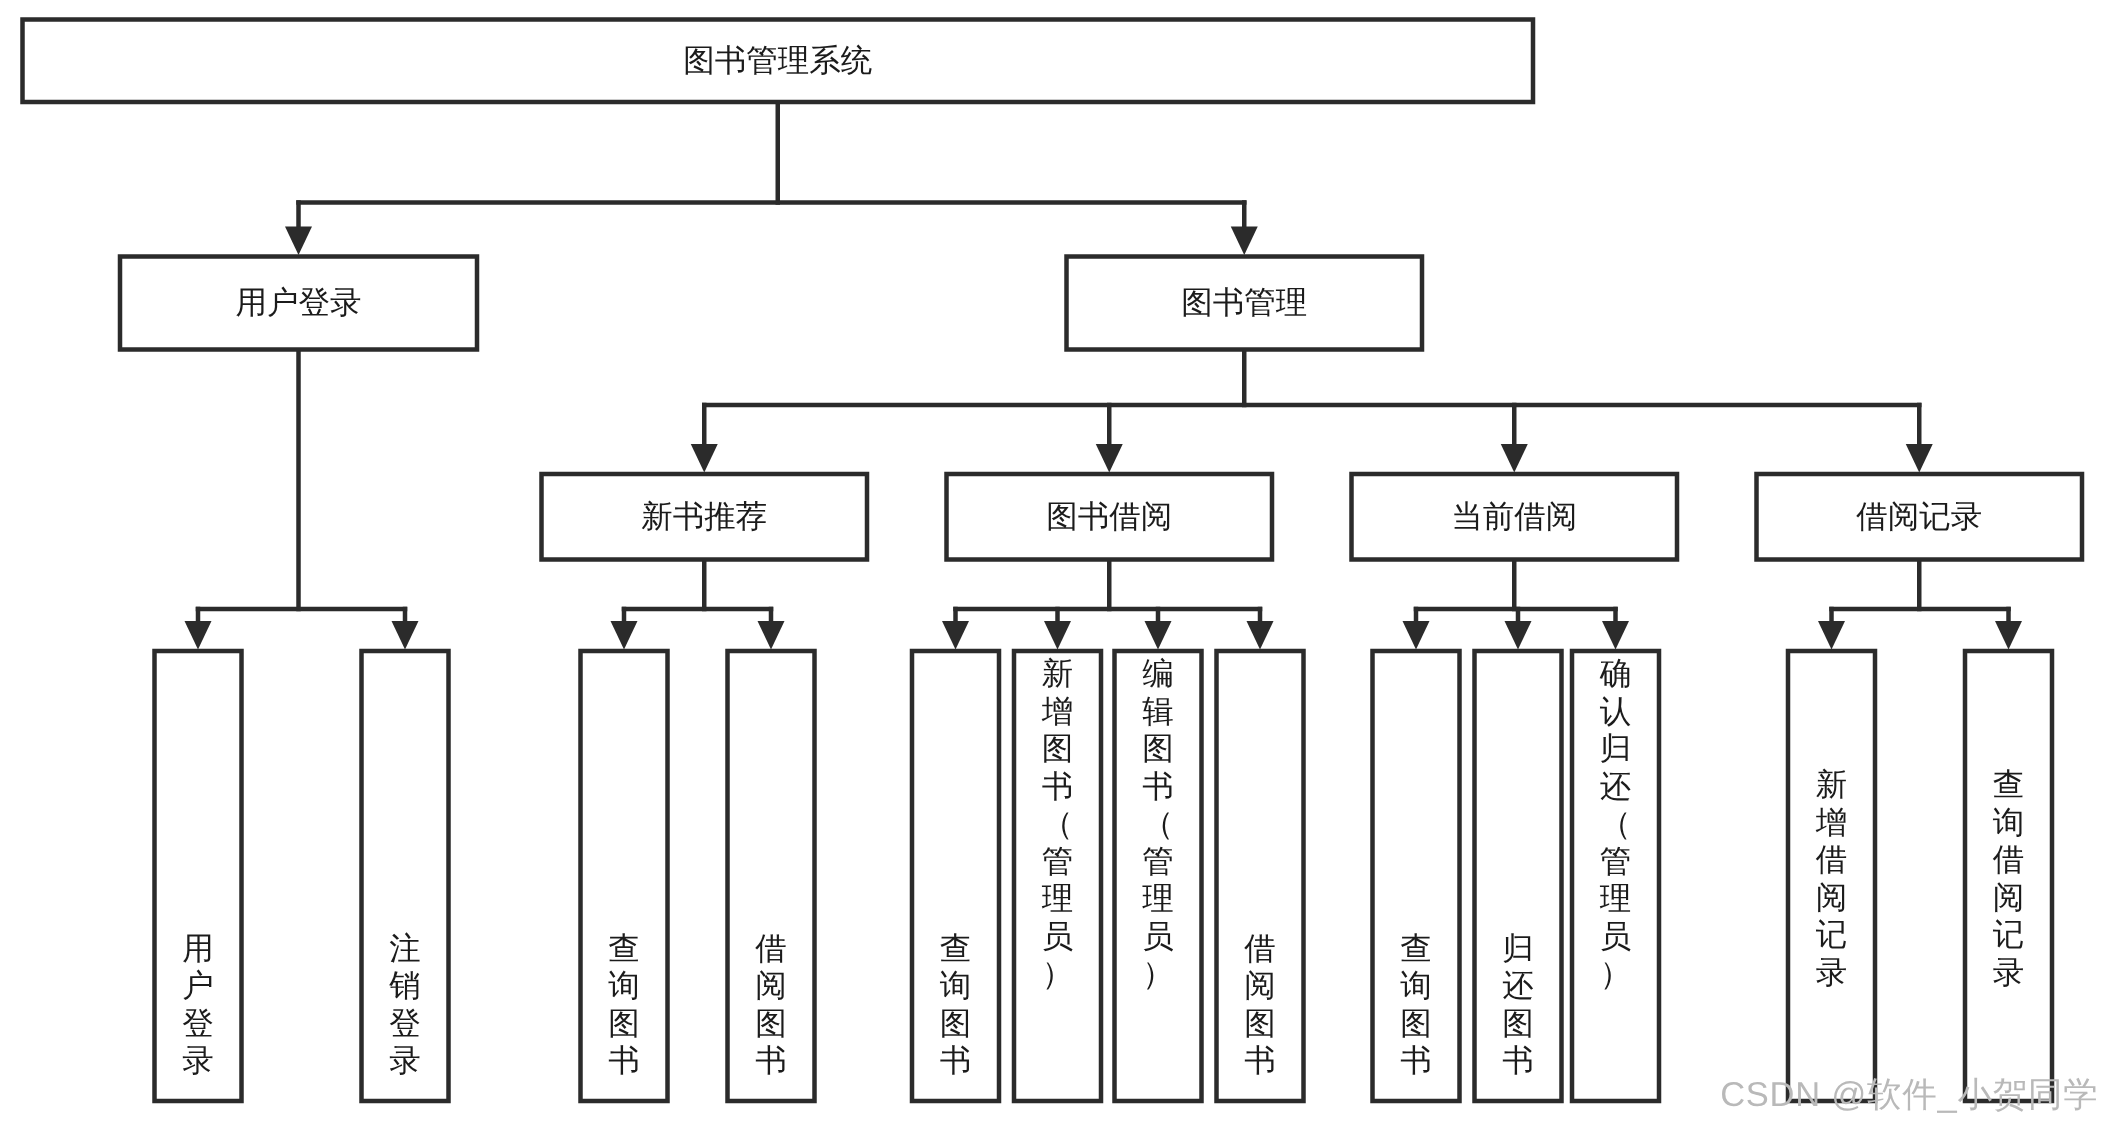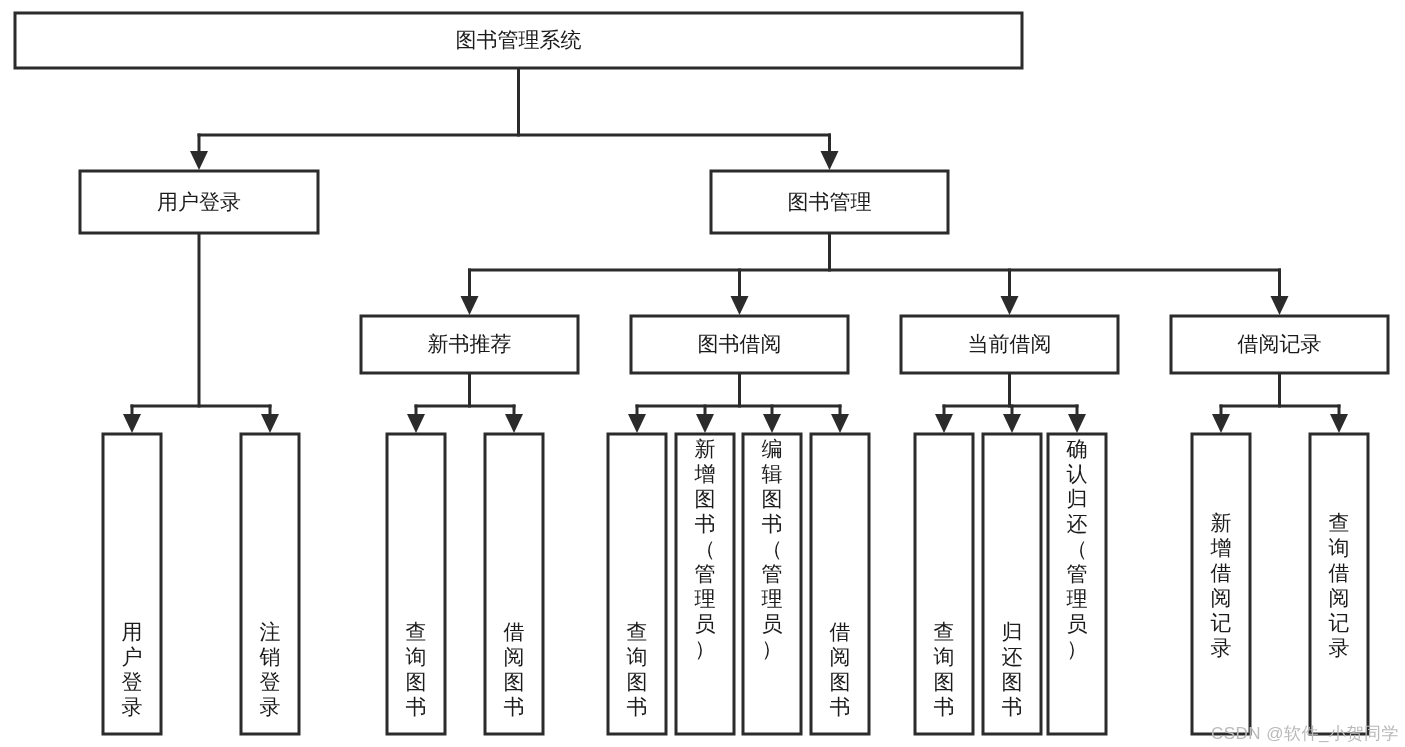--- a/index.html
+++ b/index.html
@@ -24,21 +24,21 @@
     text-anchor:middle;
   }
   .link-line{
     stroke:#2b2b2b;stroke-width:3;fill:none;stroke-linecap:square;
   }
   .arrow-head{fill:#2b2b2b;stroke:none;}
   .watermark{
     position:absolute;
     right:6px;bottom:2px;
     font-family:"Liberation Sans","DejaVu Sans",sans-serif;
-    font-size:17px;
+    font-size:23px;
     color:#b9b9b9;
     white-space:nowrap;
     letter-spacing:0.5px;
     user-select:none;
   }
 </style>
 </head>
 <body>
 
 <div id="diagram-root">

